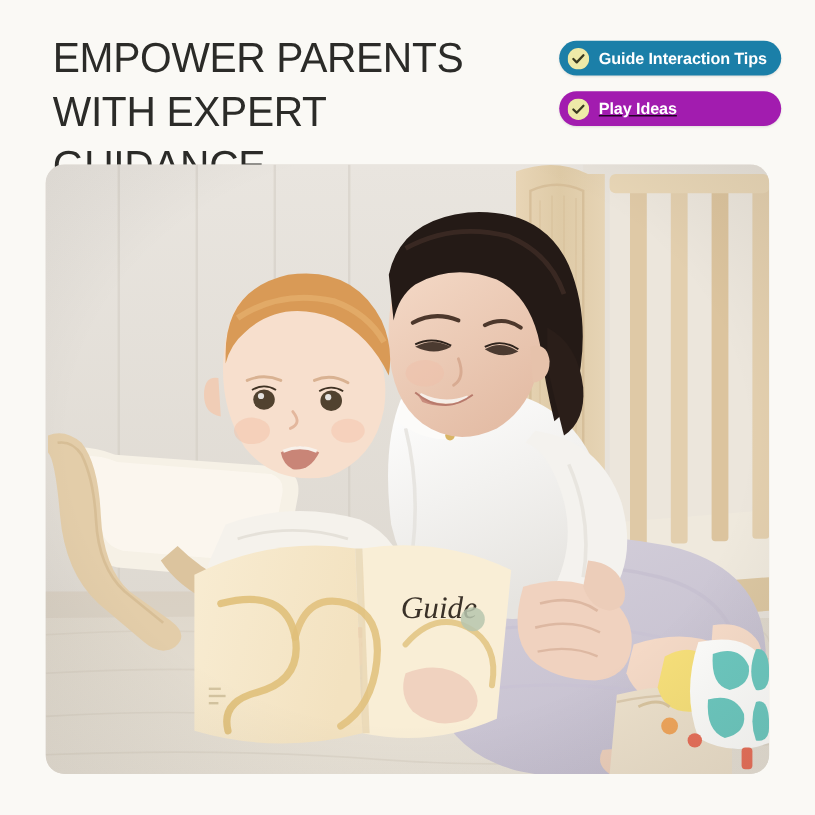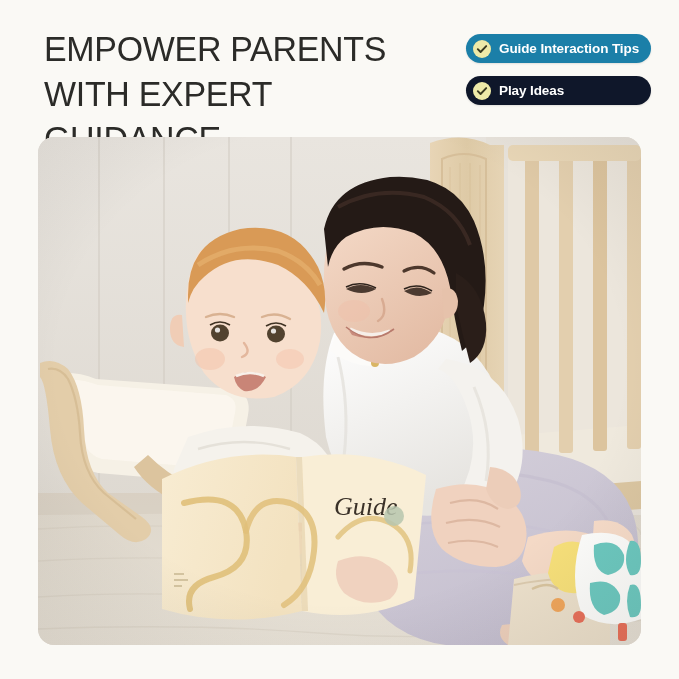--- a/index.html
+++ b/index.html
@@ -88,21 +88,21 @@
   <div class="badge" id="badge-tips" style="background: rgb(27, 127, 168);">
     <span class="badge-check">
       <svg viewBox="0 0 18 18" width="18" height="18" aria-hidden="true">
         <circle cx="9" cy="9" r="9" fill="#eeeaa8"></circle>
         <path d="M4.8 9.2 L7.6 12 L13.2 6.1" fill="none" stroke="#3a3a20" stroke-width="1.9" stroke-linecap="round" stroke-linejoin="round"></path>
       </svg>
     </span>
     <span class="badge-label" style="color: rgb(255, 255, 255);">Guide Interaction Tips</span>
   </div>
 
-  <div class="badge" id="badge-ideas" style="background: #0f172a;">
+  <div class="badge" id="badge-ideas" style="background: #a21caf; text-decoration: underline;">
     <span class="badge-check">
       <svg viewBox="0 0 18 18" width="18" height="18" aria-hidden="true">
         <circle cx="9" cy="9" r="9" fill="#eeeaa8"></circle>
         <path d="M4.8 9.2 L7.6 12 L13.2 6.1" fill="none" stroke="#3a3a20" stroke-width="1.9" stroke-linecap="round" stroke-linejoin="round"></path>
       </svg>
     </span>
     <span class="badge-label" style="color: rgb(255, 255, 255);">Play Ideas</span>
   </div>
 
   <div class="photo">

